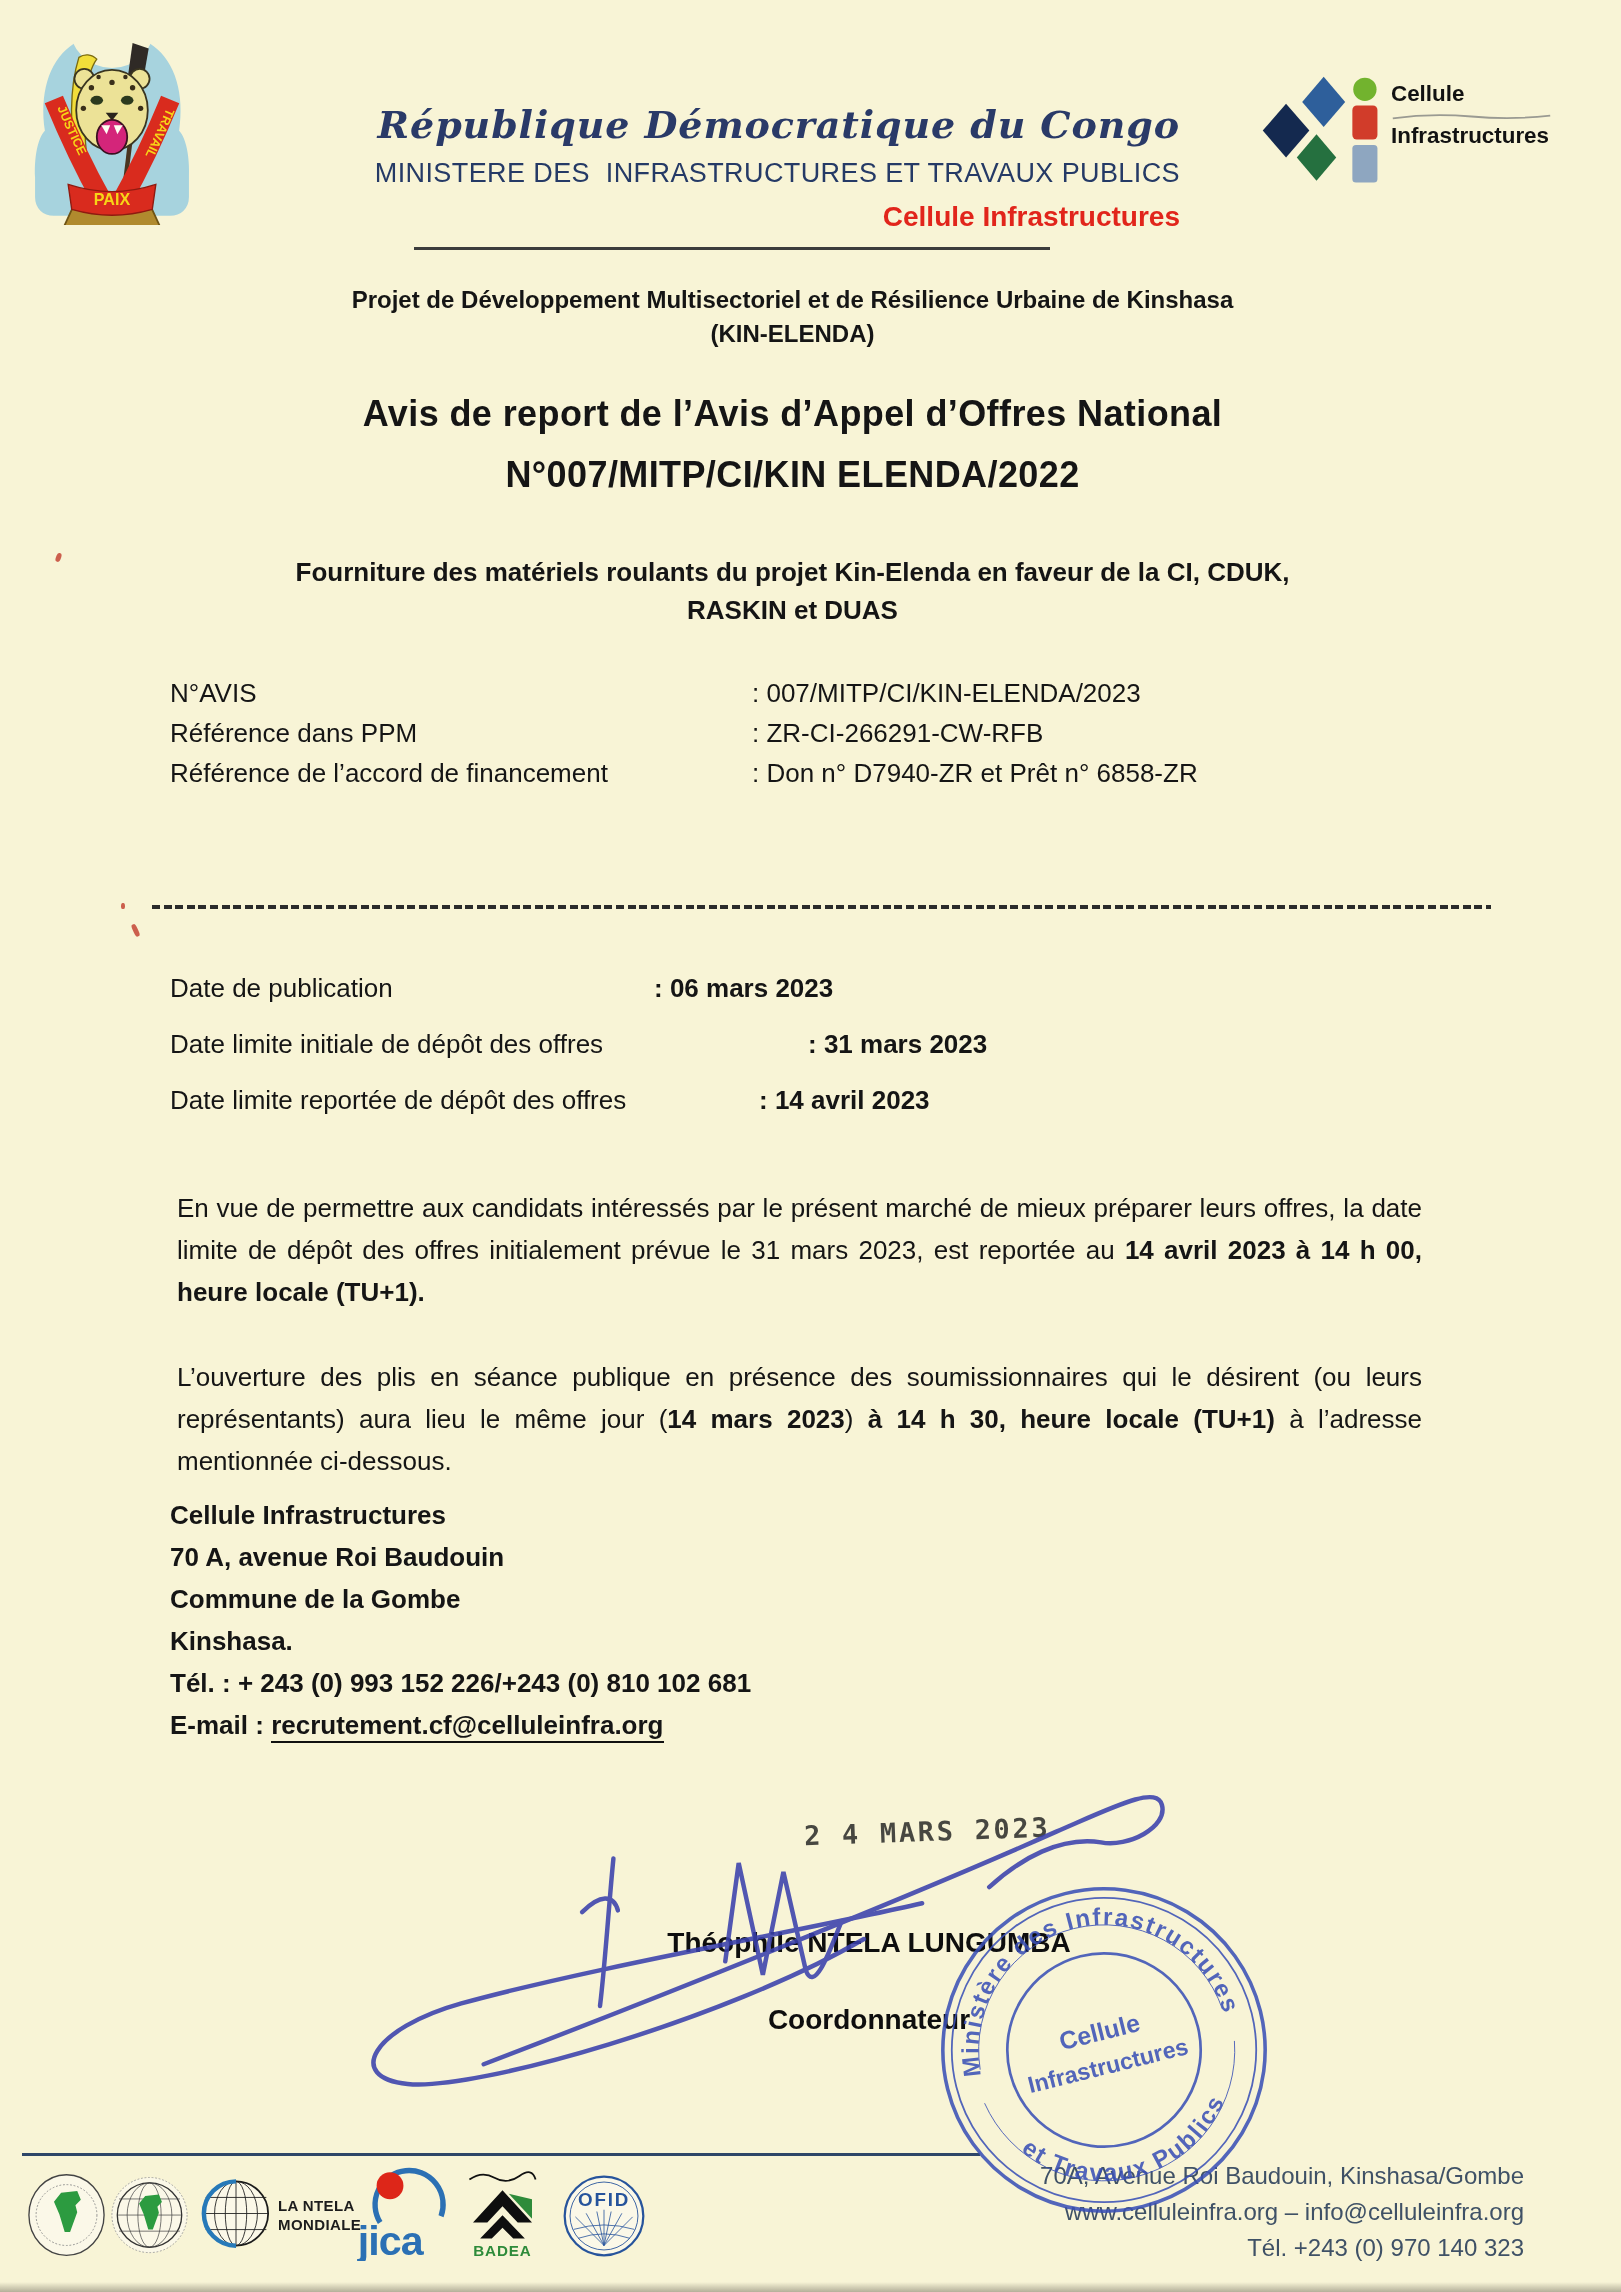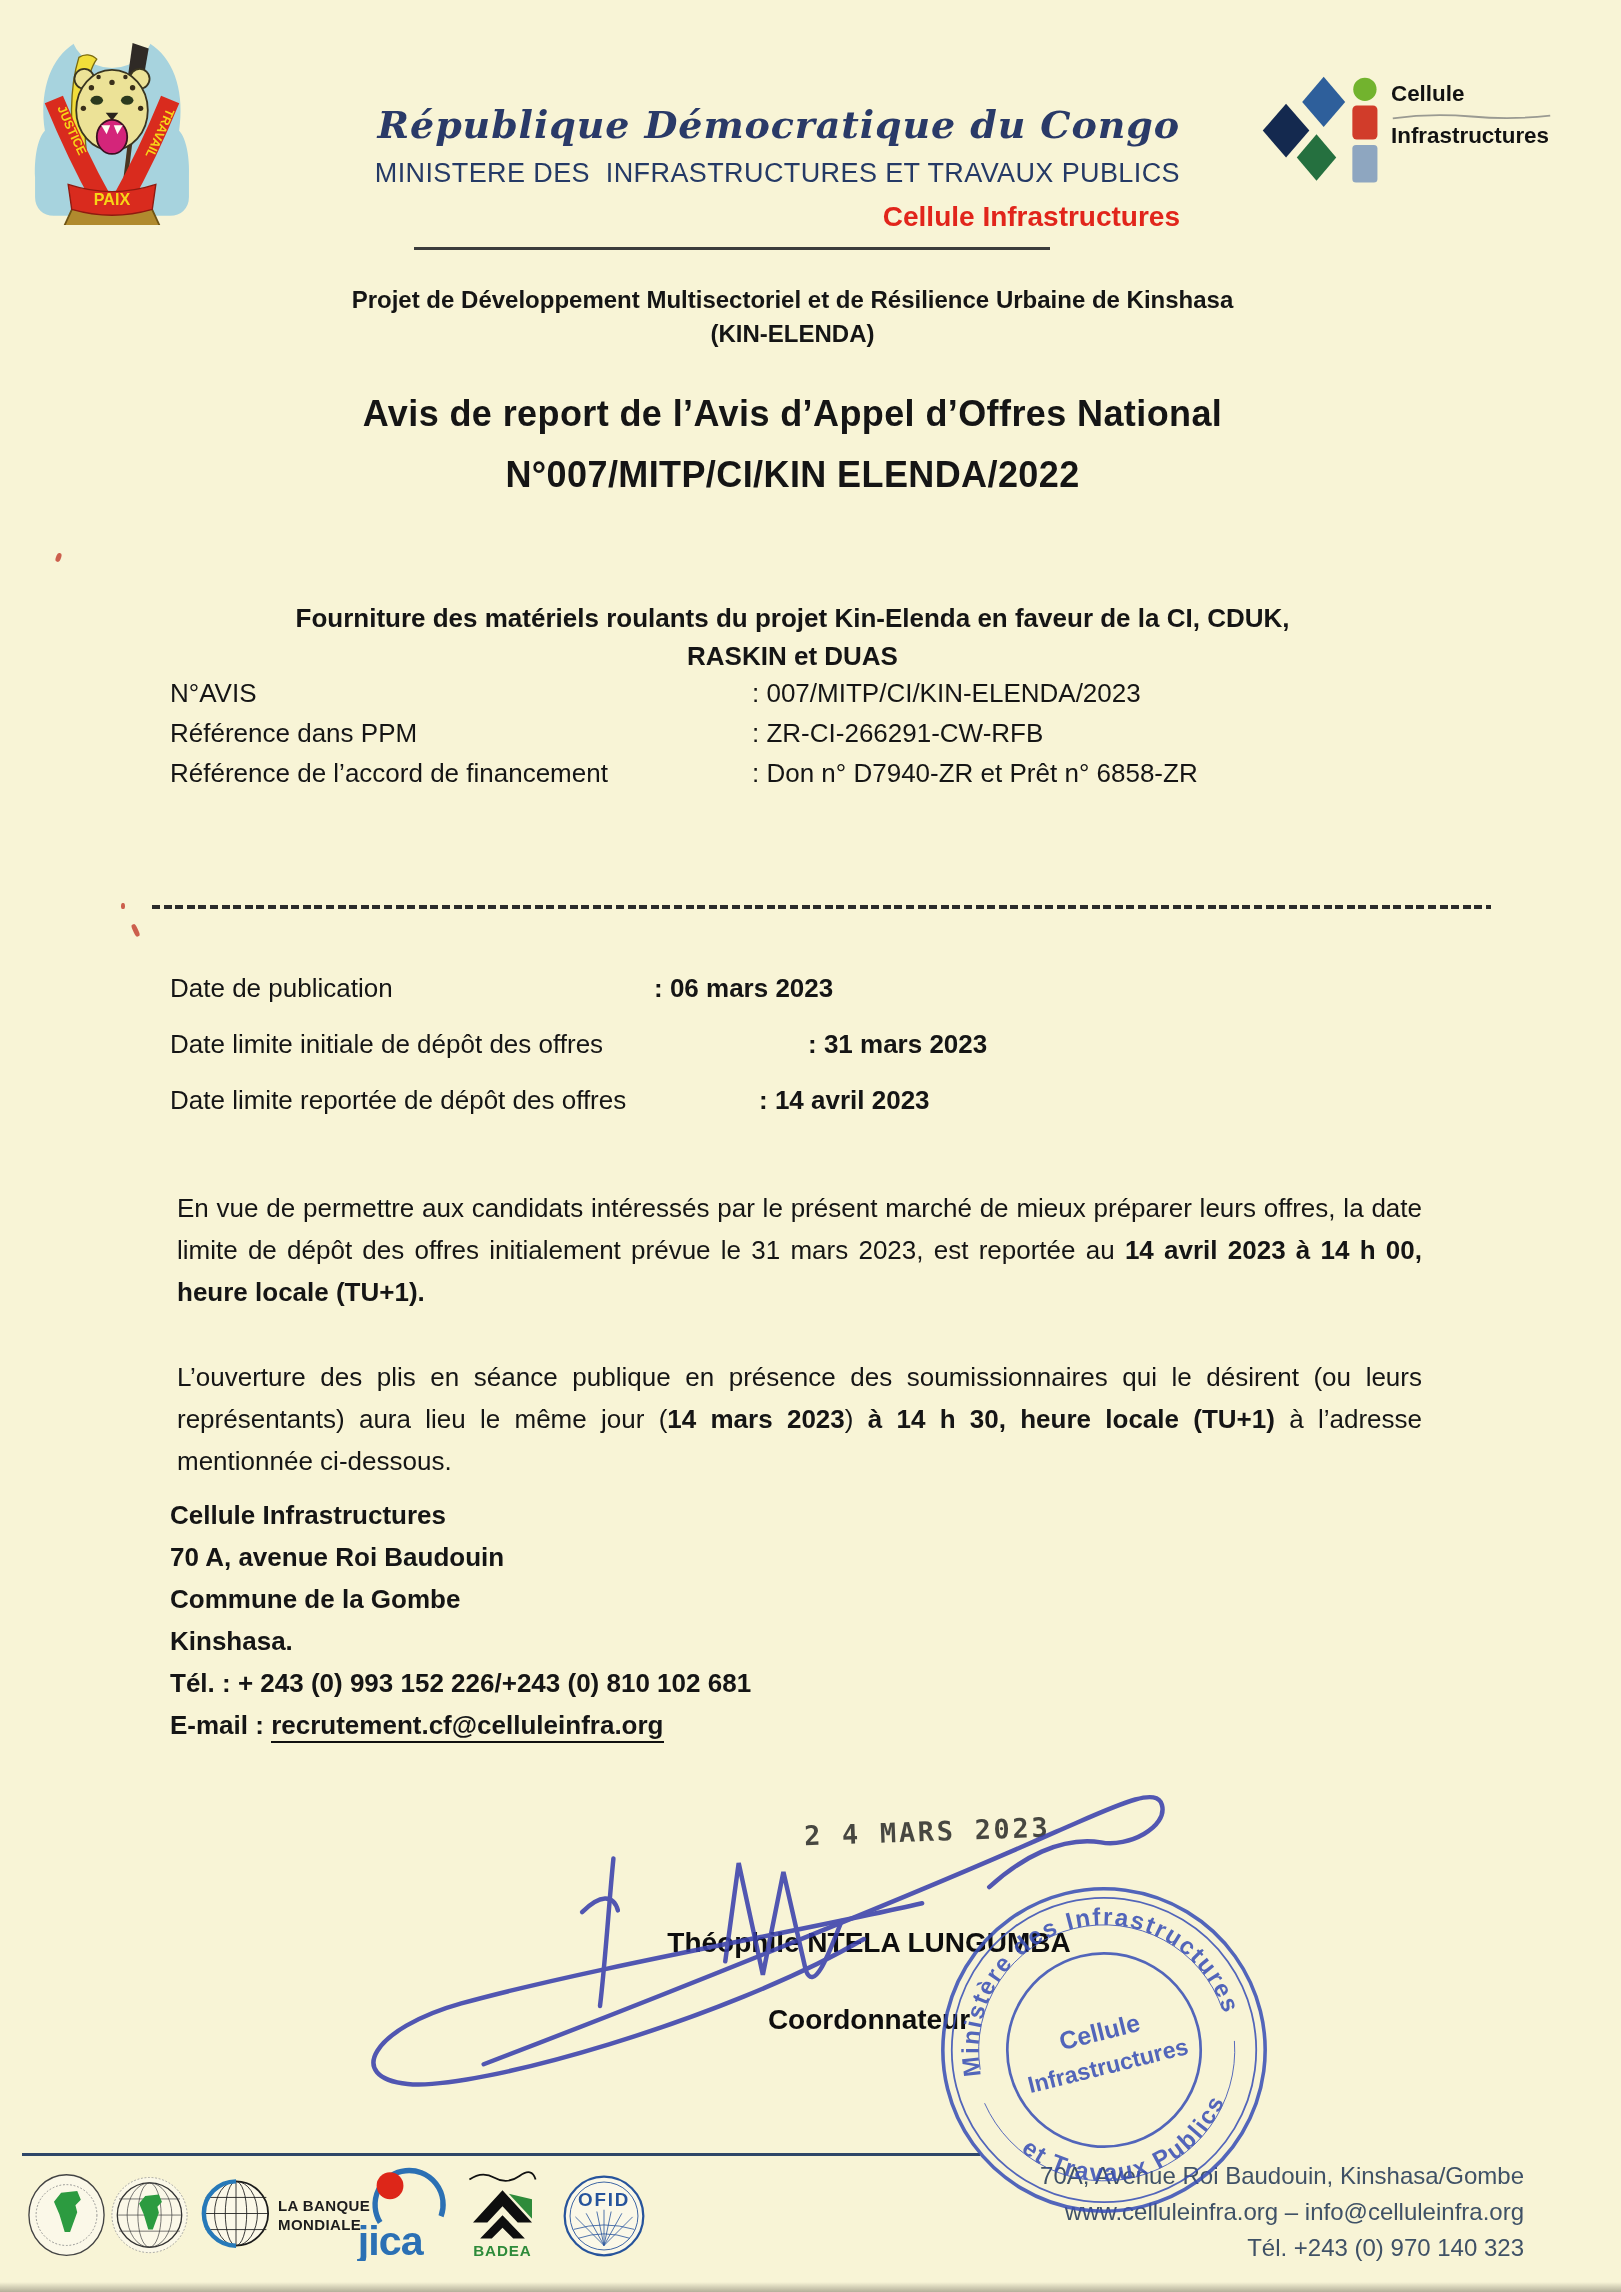--- a/index.html
+++ b/index.html
@@ -19,21 +19,21 @@
 
   .ci-logo{position:absolute;left:1234px;top:75px;display:flex;align-items:flex-start;}
   .ci-text{margin-left:9px;margin-top:7.2px;font-weight:700;font-size:22.4px;color:#121212;line-height:24px;}
   .ci-wave{display:block;margin:5.4px 0 3.6px;}
 
   
   .content{position:absolute;left:170px;width:1245px;}
   .centered{text-align:center;}
   .project{top:283px;font-size:24px;font-weight:700;line-height:34px;}
   .doc-title{top:383px;font-size:36px;font-weight:700;line-height:61px;letter-spacing:0.4px;}
-  .subject{top:553px;font-size:26px;font-weight:700;line-height:38px;margin-top:46px;}
+  .subject{top:553px;font-size:26px;font-weight:700;line-height:38px;}
 
   .details{top:673px;font-size:26px;}
   .drow{position:relative;height:40px;line-height:40px;}
   .dval{position:absolute;left:582px;top:0;white-space:nowrap;}
 
   .dashes{position:absolute;left:152px;top:905px;width:1339px;height:3.6px;
           background:repeating-linear-gradient(90deg,#2b2b2b 0 8px,rgba(0,0,0,0) 8px 11.6px);}
 
   .dates{top:960px;font-size:26px;}
   .trow{position:relative;height:56px;line-height:56px;}
@@ -253,21 +253,21 @@
     <circle cx="39" cy="42" r="36" fill="#fbf8e8" stroke="#1b1b1b" stroke-width="2"></circle>
     <ellipse cx="39" cy="42" rx="12" ry="36" fill="none" stroke="#222" stroke-width="1"></ellipse>
     <ellipse cx="39" cy="42" rx="24" ry="36" fill="none" stroke="#222" stroke-width="1"></ellipse>
     <line x1="39" y1="6" x2="39" y2="78" stroke="#222" stroke-width="1"></line>
     <line x1="5" y1="24" x2="73" y2="24" stroke="#222" stroke-width="1"></line>
     <line x1="3" y1="42" x2="75" y2="42" stroke="#222" stroke-width="1"></line>
     <line x1="5" y1="60" x2="73" y2="60" stroke="#222" stroke-width="1"></line>
     <path d="M39,6 A36,36 0 0 0 39,78" fill="none" stroke="#2779b8" stroke-width="5"></path>
   </svg>
   <div class="wb-text">
-    <div>LA BANQUE</div>
+    <div>LA NTELA</div>
     <div>MONDIALE</div>
   </div>
 
   <svg class="flogo" style="left:356px;top:2167px;" width="94" height="94" viewBox="0 0 105 105">
     <path d="M27,62 A38,38 0 1 1 95,55" fill="none" stroke="#2b70b4" stroke-width="6"></path>
     <circle cx="38" cy="21" r="15" fill="#dd2619"></circle>
     <text x="2" y="98" font-size="46" font-weight="bold" fill="#2b70b4" letter-spacing="-1" font-family="Liberation Sans, sans-serif">jica</text>
   </svg>
 
   <svg class="flogo" style="left:464px;top:2167px;" width="77" height="93" viewBox="0 0 86 104">

